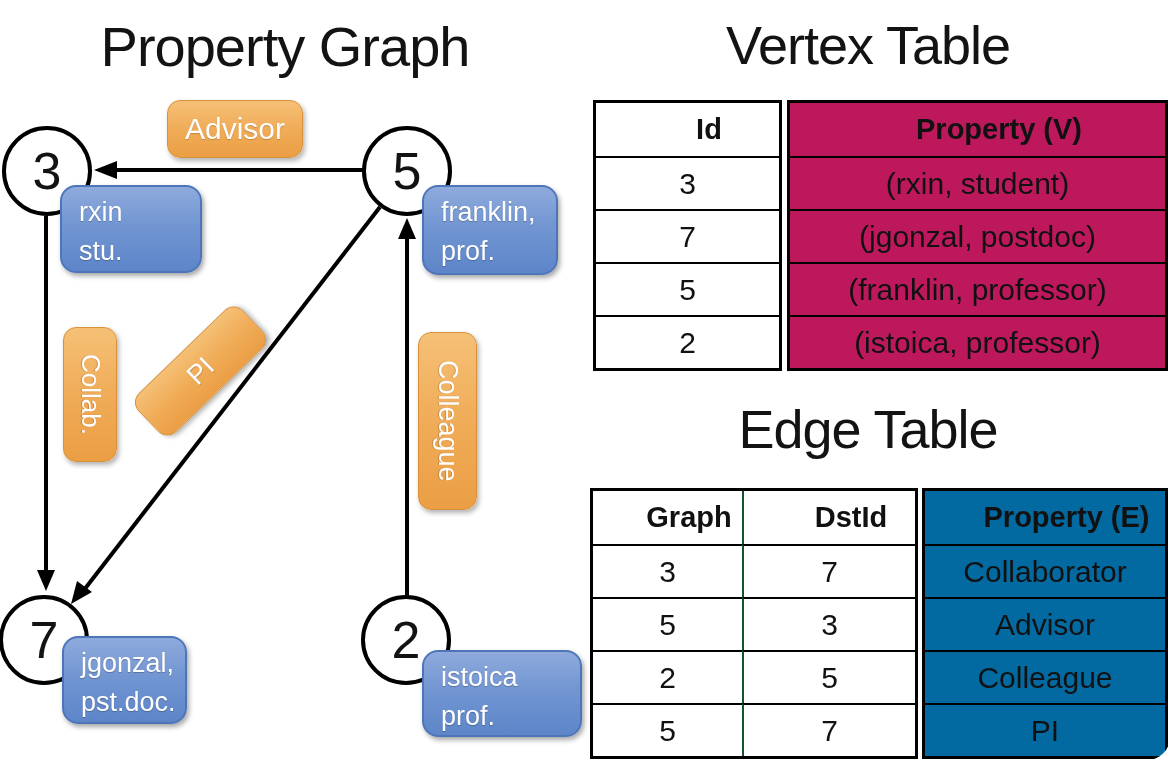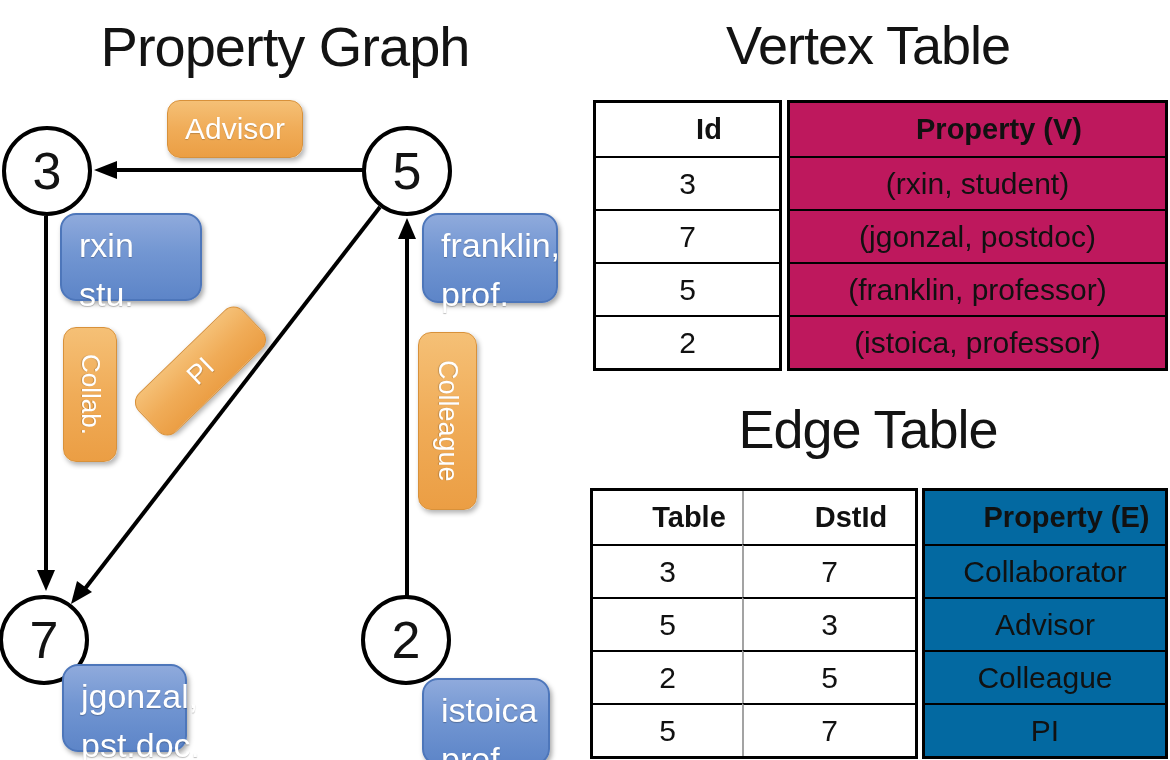--- a/index.html
+++ b/index.html
@@ -1,40 +1,39 @@
 <!DOCTYPE html>
 <html><head>
 <meta charset="utf-8">
 <style>
   html,body{margin:0;padding:0;background:#ffffff;}
   .stage{
     position:relative;width:1170px;height:760px;background:#ffffff;overflow:hidden;
-    font-family:"Liberation Sans", sans-serif;color:#111;
+    font-family:"Liberation Sans", sans-serif;color:#111;border-radius:23px;
   }
   
   .title{position:absolute;font-weight:300;letter-spacing:-1px;color:#131313;white-space:nowrap;}
   .title.pg{left:0;width:570px;top:14px;font-size:56px;text-align:center;}
   .title.vt{left:590px;width:556px;top:14px;font-size:54px;text-align:center;}
   .title.et{left:590px;width:556px;top:398px;font-size:54px;text-align:center;}
 
   
   svg.edges{position:absolute;left:0;top:0;z-index:1;}
   .node{
     position:absolute;width:90px;height:90px;border:4px solid #000;border-radius:50%;
     background:#fff;box-sizing:border-box;display:flex;align-items:center;justify-content:center;
     z-index:2;font-size:52px;font-weight:300;color:#131313;
   }
   .vprop{
     position:absolute;z-index:3;border-radius:16px;color:#fff;
     background:linear-gradient(180deg,#8faadc 0%,#7296d2 45%,#5d85c8 100%);
     border:2px solid #4d76ba;box-sizing:border-box;
     box-shadow:2px 3px 5px rgba(0,0,0,0.35);
-    padding:6px 16px 0 17px;font-size:34px;line-height:1.45;
+    padding:6px 16px 0 17px;font-size:27px;line-height:1.45;
     text-shadow:0 1px 1px rgba(0,0,0,0.25);
-    margin-top:28px;
   }
   .elabel{
     position:absolute;z-index:3;border-radius:13px;color:#fff;
     background:linear-gradient(180deg,#f5c076 0%,#f0ac58 50%,#eb9e44 100%);
     border:1px solid #d8913a;box-sizing:border-box;
     box-shadow:2px 3px 5px rgba(0,0,0,0.3);
     display:flex;align-items:center;justify-content:center;
     font-size:28px;text-shadow:0 1px 1px rgba(0,0,0,0.2);
   }
   .elabel.vert span{writing-mode:vertical-rl;text-orientation:mixed;}
@@ -44,21 +43,21 @@
   .tbl{position:absolute;border:3px solid #000;background:#fff;box-sizing:border-box;z-index:2;}
   .tbl .cell{
     height:53px;display:flex;align-items:center;justify-content:center;
     font-size:30px;border-top:2px solid #000;box-sizing:border-box;white-space:nowrap;
   }
   .tbl .cell.first{border-top:none;padding-left:43px;}
   .tbl .cell.hdr{font-weight:bold;font-size:29px;}
   .tbl.blue{background:#be185d;}
   .tbl.peach{background:#0369a1;}
   .grid2{display:grid;grid-template-columns:149px 1fr;}
-  .grid2 .cell.col2{border-left:2px solid #a3a3a3;}
+  .grid2 .cell.col2{border-left:2px solid #14532d;}
 </style>
 </head>
 <body>
 
 <div class="stage">
 
   <div class="title pg">Property Graph</div>
   <div class="title vt">Vertex Table</div>
   <div class="title et">Edge Table</div>
 
@@ -95,21 +94,21 @@
     <div>stu.</div>
   </div>
   <div class="vprop" style="left:422px;top:185px;width:136px;height:90px;">
     <div>franklin,</div>
     <div>prof.</div>
   </div>
   <div class="vprop" style="left:62px;top:636px;width:125px;height:88px;">
     <div>jgonzal,</div>
     <div>pst.doc.</div>
   </div>
-  <div class="vprop" style="left:422px;top:650px;width:128px;height:87px;">
+  <div class="vprop" style="left:422px;top:650px;width:160px;height:87px;">
     <div>istoica</div>
     <div>prof.</div>
   </div>
 
   <div class="elabel" style="left:167px;top:100px;width:136px;height:58px;font-size:30px;">
     <span>Advisor</span>
   </div>
   <div class="elabel vert" style="left:63px;top:327px;width:54px;height:135px;font-size:26px;">
     <span>Collab.</span>
   </div>
@@ -130,21 +129,21 @@
 
   <div class="tbl blue" style="left:787px;top:100px;width:381px;">
     <div class="cell hdr first">Property (V)</div>
     <div class="cell">(rxin, student)</div>
     <div class="cell">(jgonzal, postdoc)</div>
     <div class="cell">(franklin, professor)</div>
     <div class="cell">(istoica, professor)</div>
   </div>
 
   <div class="tbl grid2" style="left:590px;top:488px;width:328px;">
-    <div class="cell hdr first">Table</div>
+    <div class="cell hdr first">Graph</div>
     <div class="cell hdr first col2">DstId</div>
     <div class="cell">3</div>
     <div class="cell col2">7</div>
     <div class="cell">5</div>
     <div class="cell col2">3</div>
     <div class="cell">2</div>
     <div class="cell col2">5</div>
     <div class="cell">5</div>
     <div class="cell col2">7</div>
   </div>

